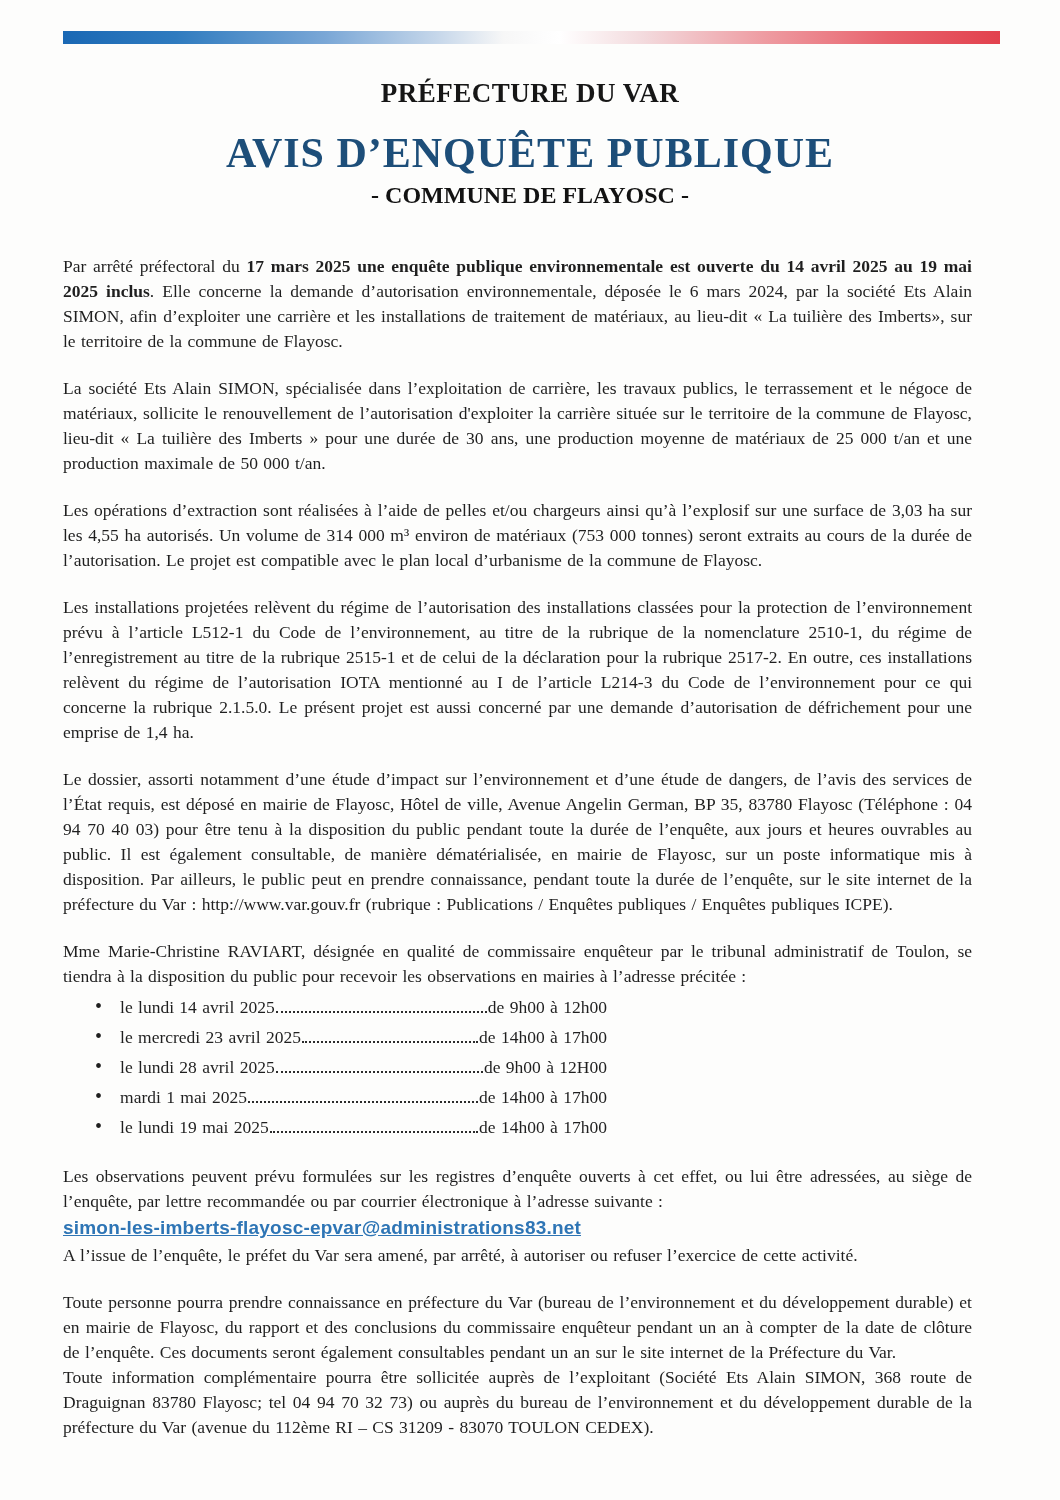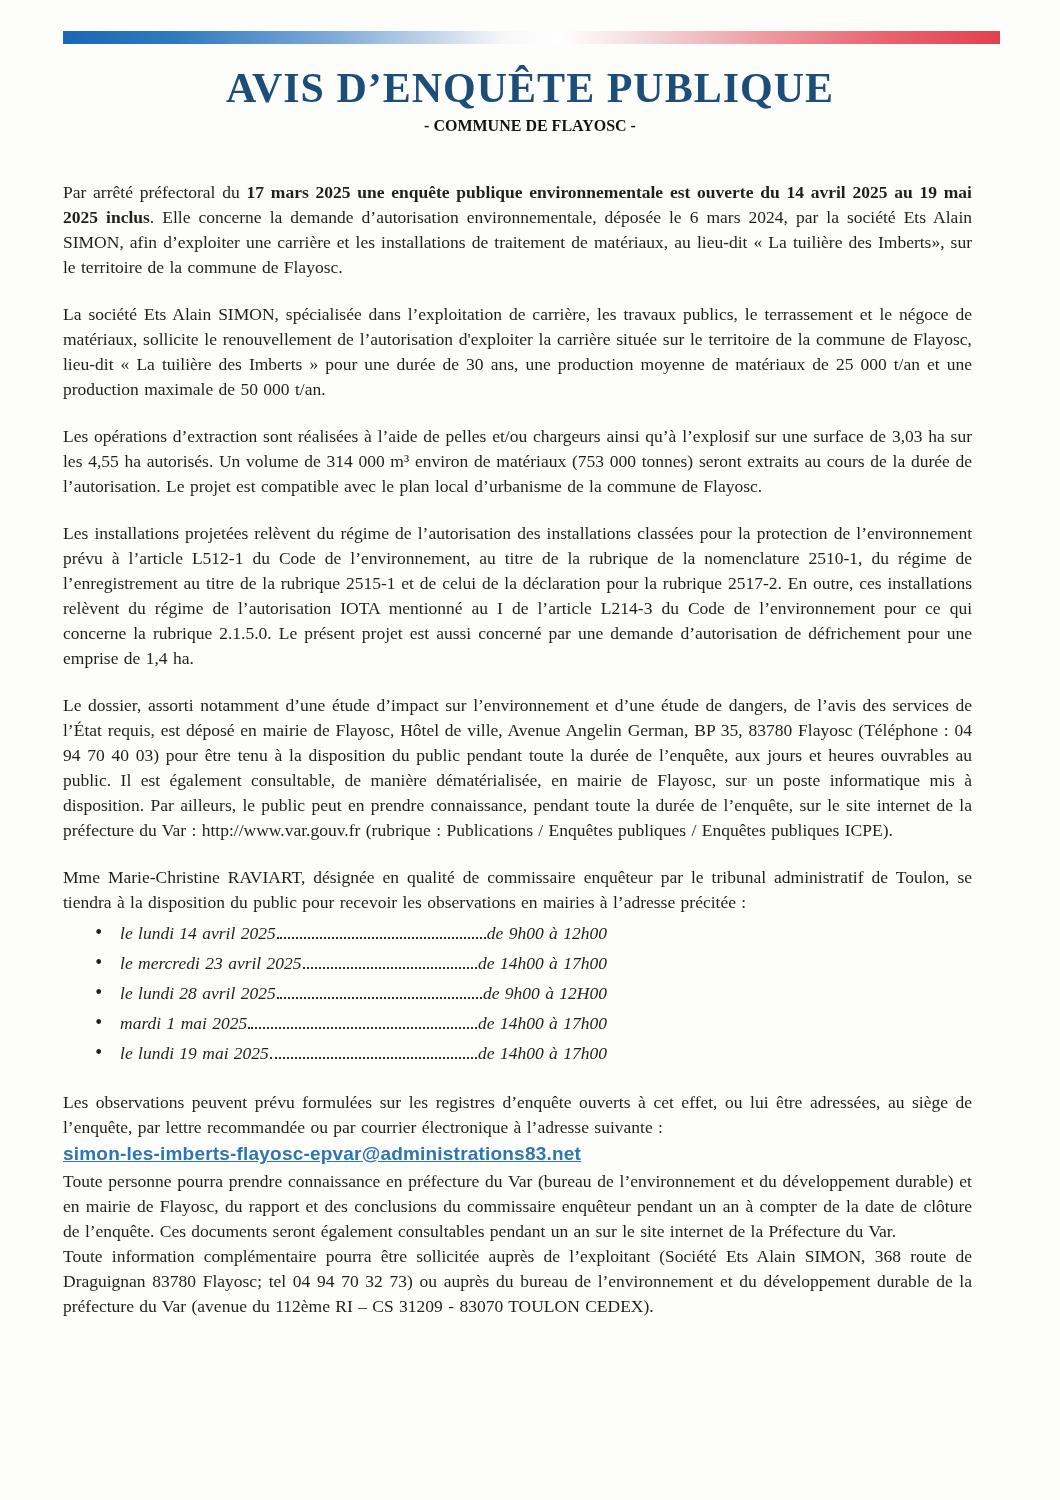--- a/index.html
+++ b/index.html
@@ -18,30 +18,30 @@
   }
   .hdr{ text-align:center; }
   .prefecture{
     margin:34px 0 0 0;font-size:27px;font-weight:bold;letter-spacing:.5px;
     color:#161616;
   }
   .notice-title{
     margin:20px 0 0 0;font-size:42px;font-weight:bold;letter-spacing:1px;
   }
   .sub1{ margin:6px 0 0 0;font-size:24px;font-weight:bold;color:#121212; }
-  .sub2{ margin:5px 0 0 0;font-size:16px;font-weight:bold;color:#121212; }
+  .sub2{ margin:5px 0 0 0;font-size:24px;font-weight:bold;color:#121212; }
   .content{
     margin-top:45px;padding:0 88px 0 63px;
     font-size:17.5px;line-height:25px;text-align:justify;word-spacing:1px;
   }
   .content p{ margin:0 0 22px 0; }
   .content p.nogap{ margin-bottom:0; }
   b,strong{ font-weight:bold; }
   ul.schedule{
-    list-style:none;margin:3px 0 22px 32px;padding:0;width:512px;font-style:italic;
+    list-style:none;margin:3px 0 22px 32px;padding:0;width:512px;
   }
   ul.schedule li{
     display:flex;align-items:baseline;line-height:29px;
   }
   ul.schedule li::before{
     content:"•";font-size:20px;margin-right:18px;line-height:29px;
   }
   .s-date{ white-space:nowrap; }
   .s-dots{
     flex:1 1 auto;border-bottom:2px dotted #2b2b2b;
@@ -56,20 +56,21 @@
   }
 </style>
 </head>
 <body>
 
 <div class="page">
 
   <div class="tricolor"></div>
 
   <div class="hdr">
+    <div class="prefecture">PRÉFECTURE DU VAR</div>
     <div class="notice-title" id="notice-title" style="color: rgb(29, 78, 121); text-align: center;">AVIS D’ENQUÊTE PUBLIQUE</div>
     <div class="sub2">- COMMUNE DE FLAYOSC -</div>
   </div>
 
   <div class="content">
 
     <p><span>Par arrêté préfectoral du </span><strong>17 mars 2025 une enquête publique environnementale est ouverte du 14 avril 2025 au 19 mai 2025 inclus</strong><span>. Elle concerne la demande d’autorisation environnementale, déposée le 6 mars 2024, par la société Ets Alain SIMON, afin d’exploiter une carrière et les installations de traitement de matériaux, au lieu-dit « La tuilière des Imberts», sur le territoire de la commune de Flayosc.</span></p>
 
     <p>La société Ets Alain SIMON, spécialisée dans l’exploitation de carrière, les travaux publics, le terrassement et le négoce de matériaux, sollicite le renouvellement de l’autorisation d'exploiter la carrière située sur le territoire de la commune de Flayosc, lieu-dit « La tuilière des Imberts » pour une durée de 30 ans, une production moyenne de matériaux de 25 000 t/an et une production maximale de 50 000 t/an.</p>
 
@@ -108,19 +109,20 @@
         <span class="s-time">de 14h00 à 17h00</span>
       </li>
     </ul>
 
     <p class="nogap">Les observations peuvent prévu formulées sur les registres d’enquête ouverts à cet effet, ou lui être adressées, au siège de l’enquête, par lettre recommandée ou par courrier électronique à l’adresse suivante :</p>
 
     <div class="email-line">
       <a class="email-link" id="email-link" style="color: rgb(46, 117, 181);">simon-les-imberts-flayosc-epvar@administrations83.net</a>
     </div>
 
+    <p>A l’issue de l’enquête, le préfet du Var sera amené, par arrêté, à autoriser ou refuser l’exercice de cette activité.</p>
 
     <p class="nogap">Toute personne pourra prendre connaissance en préfecture du Var (bureau de l’environnement et du développement durable) et en mairie de Flayosc, du rapport et des conclusions du commissaire enquêteur pendant un an à compter de la date de clôture de l’enquête. Ces documents seront également consultables pendant un an sur le site internet de la Préfecture du Var.</p>
 
     <p>Toute information complémentaire pourra être sollicitée auprès de l’exploitant (Société Ets Alain SIMON, 368 route de Draguignan 83780 Flayosc; tel 04 94 70 32 73) ou auprès du bureau de l’environnement et du développement durable de la préfecture du Var (avenue du 112ème RI – CS 31209 - 83070 TOULON CEDEX).</p>
 
   </div>
 </div>
 
 </body></html>

